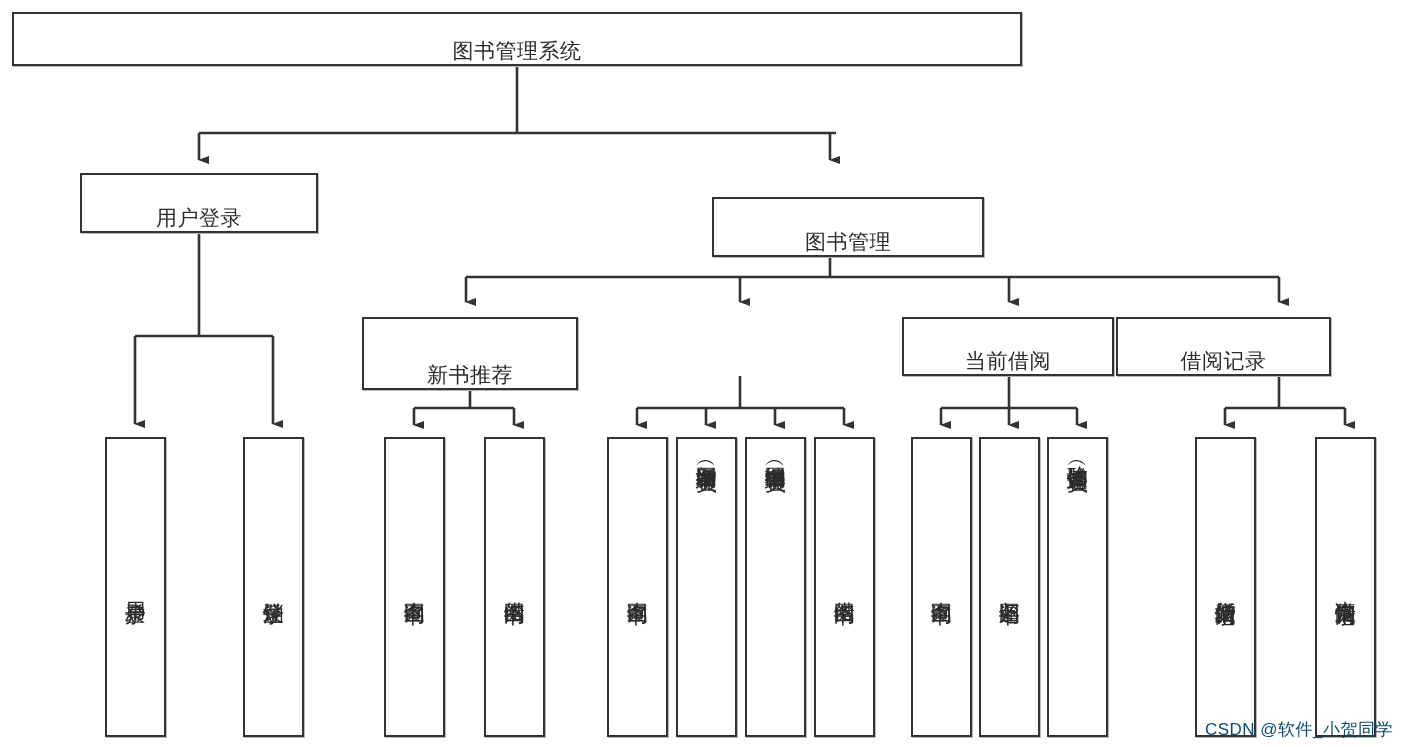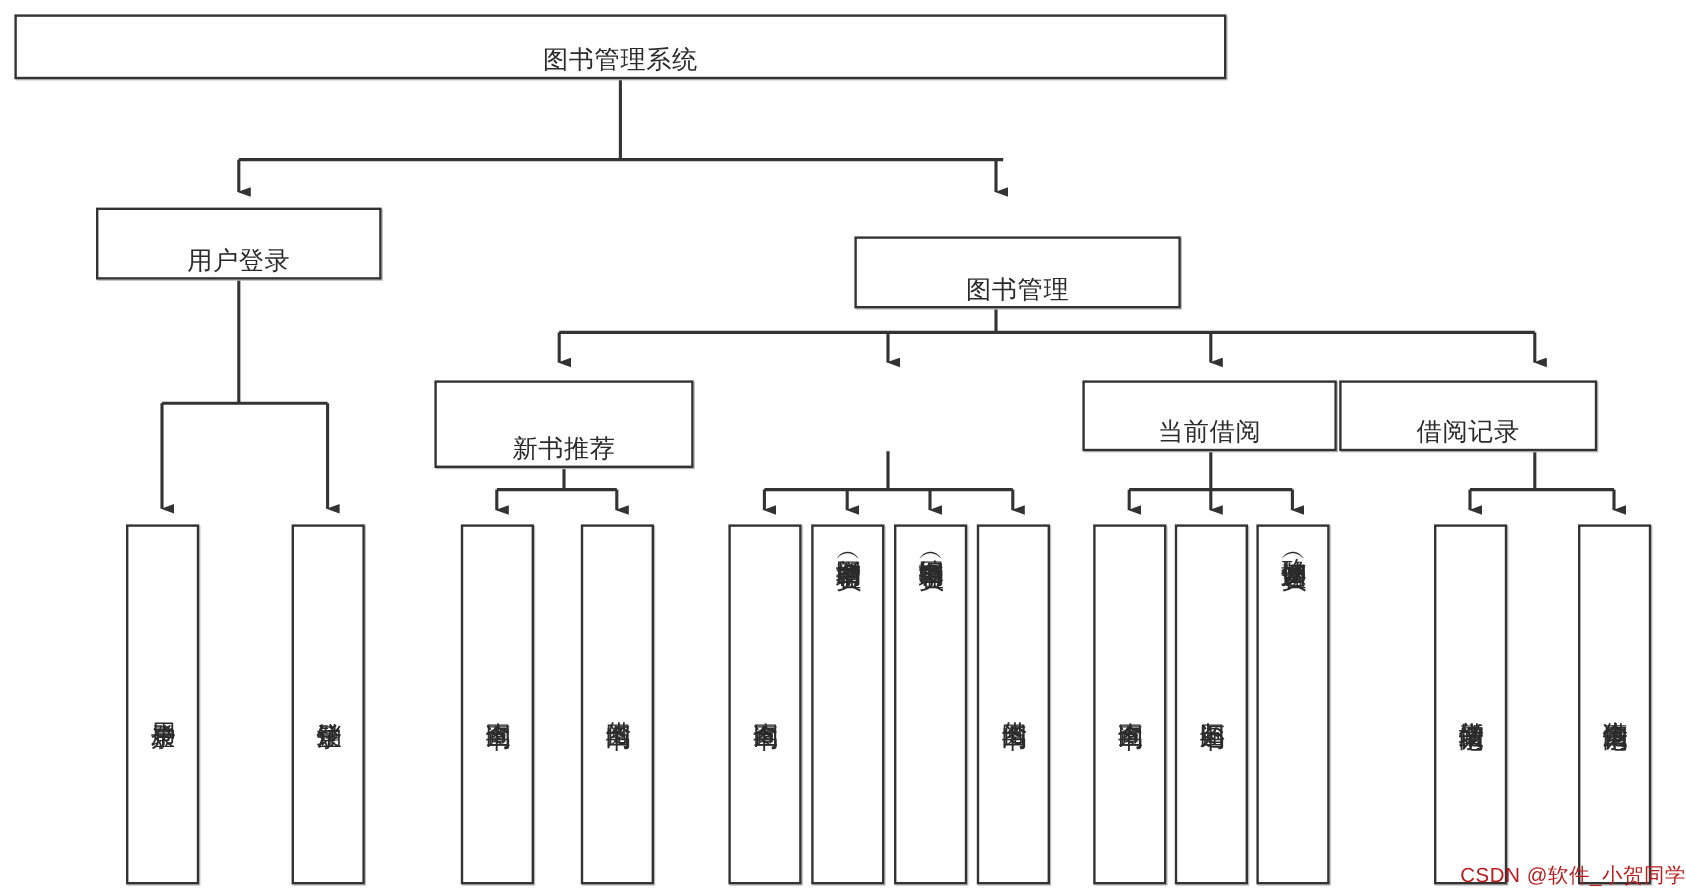--- a/index.html
+++ b/index.html
@@ -62,24 +62,24 @@
     letter-spacing: 1px;
     white-space: nowrap;
     margin: 0 auto;
   }
   .node.v.mid {
     align-items: center;
     padding-top: 0;
   }
   #watermark {
     position: absolute;
-    right: 0;
+    right: 12px;
     bottom: 6px;
     font-size: 17px;
-    color: #b91c1c;
+    color: #0c4a6e;
     letter-spacing: 0.5px;
     z-index: 5;
     white-space: nowrap;
   }
 </style>
 </head>
 <body>
 
 <div id="canvas">
 

